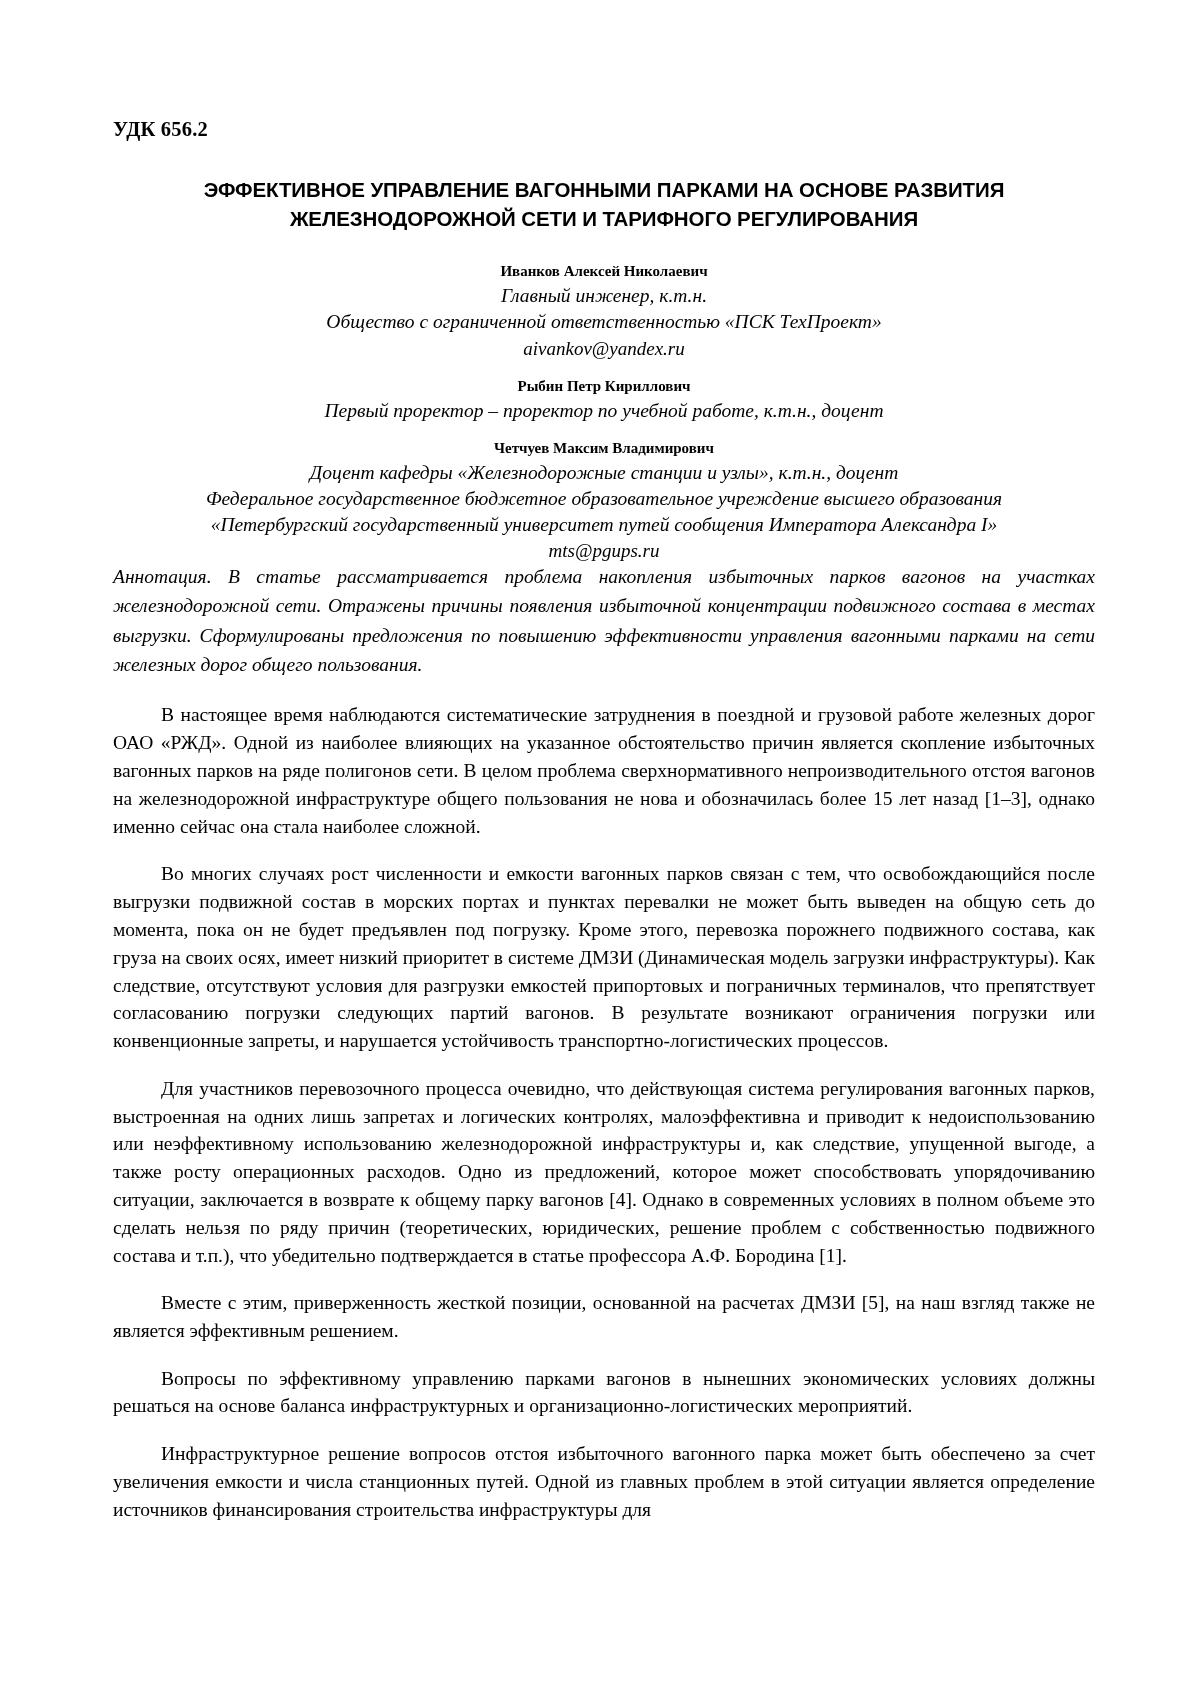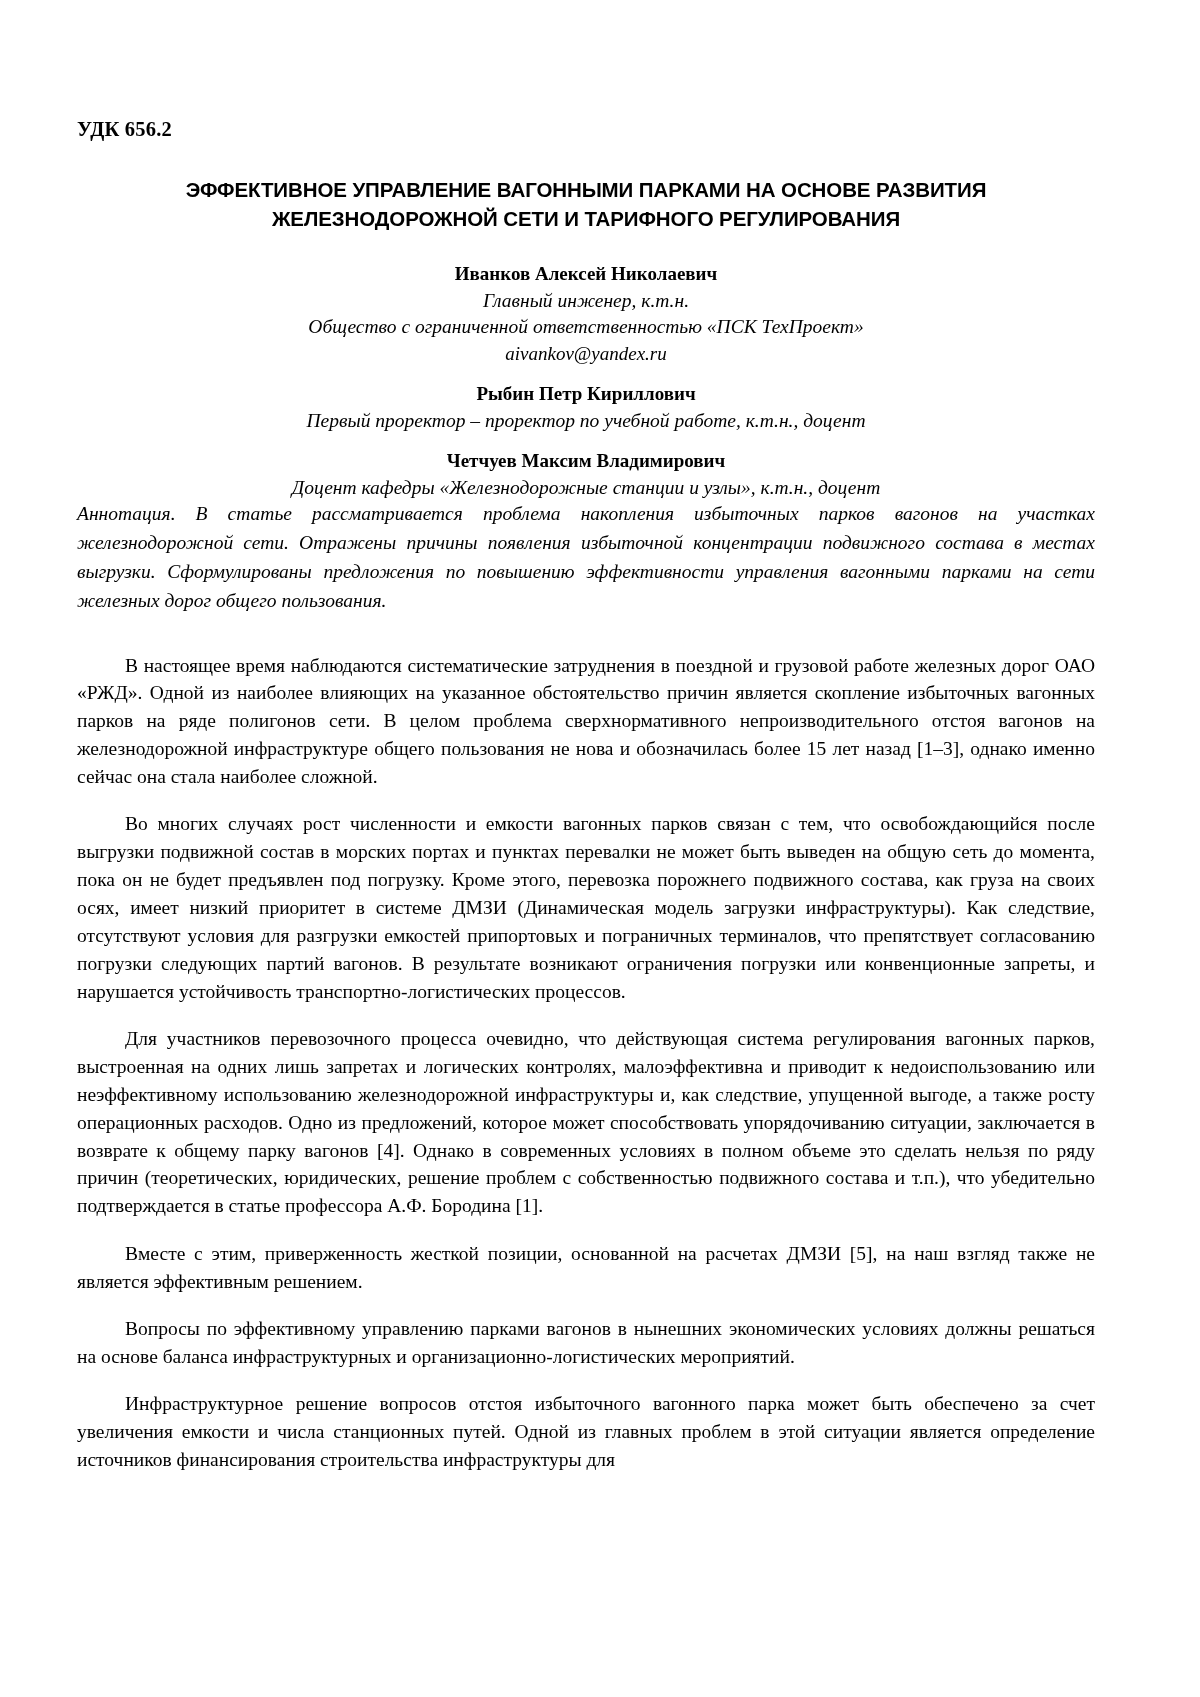--- a/index.html
+++ b/index.html
@@ -6,21 +6,21 @@
     margin: 0;
     padding: 0;
     background: #ffffff;
   }
   .page {
     width: 1200px;
     height: 1697px;
     background: #ffffff;
     position: relative;
     box-sizing: border-box;
-    padding: 118px 105px 0 77px;
+    padding: 118px 105px 0 113px;
     font-family: "Liberation Serif", serif;
     color: #000000;
   }
   .udk {
     font-family: "Liberation Serif", serif;
     font-weight: bold;
     font-size: 20.5px;
     letter-spacing: 0.2px;
     margin-bottom: 34px;
   }
@@ -30,21 +30,21 @@
     font-weight: bold;
     font-size: 20.5px;
     line-height: 1.42;
     letter-spacing: -0.1px;
     margin: 5px 8px 30px 8px;
   }
   .author-name {
     text-align: center;
     font-family: "Liberation Serif", serif;
     font-weight: bold;
-    font-size: 19px;
+    font-size: 15px;
     margin-top: 18px;
   }
   .author-role {
     text-align: center;
     font-family: "Liberation Serif", serif;
     font-style: italic;
     font-size: 19.5px;
     margin-top: 5px;
   }
   .affil {
@@ -82,21 +82,21 @@
   }
   .body-par {
     font-family: "Liberation Serif", serif;
     font-size: 19.5px;
     line-height: 1.43;
     text-align: justify;
     text-indent: 48px;
     margin-top: 0;
   }
   .body-block {
-    margin-top: 36px;
+    margin-top: 22px;
   }
 </style>
 </head>
 <body>
 
 <div class="page">
 
   <div class="udk">УДК 656.2</div>
 
   <div class="title">ЭФФЕКТИВНОЕ УПРАВЛЕНИЕ ВАГОННЫМИ ПАРКАМИ НА ОСНОВЕ РАЗВИТИЯ ЖЕЛЕЗНОДОРОЖНОЙ СЕТИ И ТАРИФНОГО РЕГУЛИРОВАНИЯ</div>
@@ -111,20 +111,25 @@
   <div>
     <div class="author-name">Рыбин Петр Кириллович</div>
     <div class="author-role">Первый проректор – проректор по учебной работе, к.т.н., доцент</div>
   </div>
 
   <div>
     <div class="author-name">Четчуев Максим Владимирович</div>
     <div class="author-role">Доцент кафедры «Железнодорожные станции и узлы», к.т.н., доцент</div>
   </div>
 
+  <div>
+    <div class="affil">Федеральное государственное бюджетное образовательное учреждение высшего образования</div>
+    <div class="affil" style="margin-top:0">«Петербургский государственный университет путей сообщения Императора Александра I»</div>
+    <div class="email">mts@pgups.ru</div>
+  </div>
 
   <div class="abstract"><span class="lead">Аннотация.</span><span> В статье рассматривается проблема накопления избыточных парков вагонов на участках железнодорожной сети. Отражены причины появления избыточной концентрации подвижного состава в местах выгрузки. Сформулированы предложения по повышению эффективности управления вагонными парками на сети железных дорог общего пользования.</span></div>
 
 
   <div class="body-block">
     <p class="body-par">В настоящее время наблюдаются систематические затруднения в поездной и грузовой работе железных дорог ОАО «РЖД». Одной из наиболее влияющих на указанное обстоятельство причин является скопление избыточных вагонных парков на ряде полигонов сети. В целом проблема сверхнормативного непроизводительного отстоя вагонов на железнодорожной инфраструктуре общего пользования не нова и обозначилась более 15 лет назад [1–3], однако именно сейчас она стала наиболее сложной.</p>
     <p class="body-par">Во многих случаях рост численности и емкости вагонных парков связан с тем, что освобождающийся после выгрузки подвижной состав в морских портах и пунктах перевалки не может быть выведен на общую сеть до момента, пока он не будет предъявлен под погрузку. Кроме этого, перевозка порожнего подвижного состава, как груза на своих осях, имеет низкий приоритет в системе ДМЗИ (Динамическая модель загрузки инфраструктуры). Как следствие, отсутствуют условия для разгрузки емкостей припортовых и пограничных терминалов, что препятствует согласованию погрузки следующих партий вагонов. В результате возникают ограничения погрузки или конвенционные запреты, и нарушается устойчивость транспортно-логистических процессов.</p>
     <p class="body-par">Для участников перевозочного процесса очевидно, что действующая система регулирования вагонных парков, выстроенная на одних лишь запретах и логических контролях, малоэффективна и приводит к недоиспользованию или неэффективному использованию железнодорожной инфраструктуры и, как следствие, упущенной выгоде, а также росту операционных расходов. Одно из предложений, которое может способствовать упорядочиванию ситуации, заключается в возврате к общему парку вагонов [4]. Однако в современных условиях в полном объеме это сделать нельзя по ряду причин (теоретических, юридических, решение проблем с собственностью подвижного состава и т.п.), что убедительно подтверждается в статье профессора А.Ф. Бородина [1].</p>
     <p class="body-par">Вместе с этим, приверженность жесткой позиции, основанной на расчетах ДМЗИ [5], на наш взгляд также не является эффективным решением.</p>
     <p class="body-par">Вопросы по эффективному управлению парками вагонов в нынешних экономических условиях должны решаться на основе баланса инфраструктурных и организационно-логистических мероприятий.</p>

